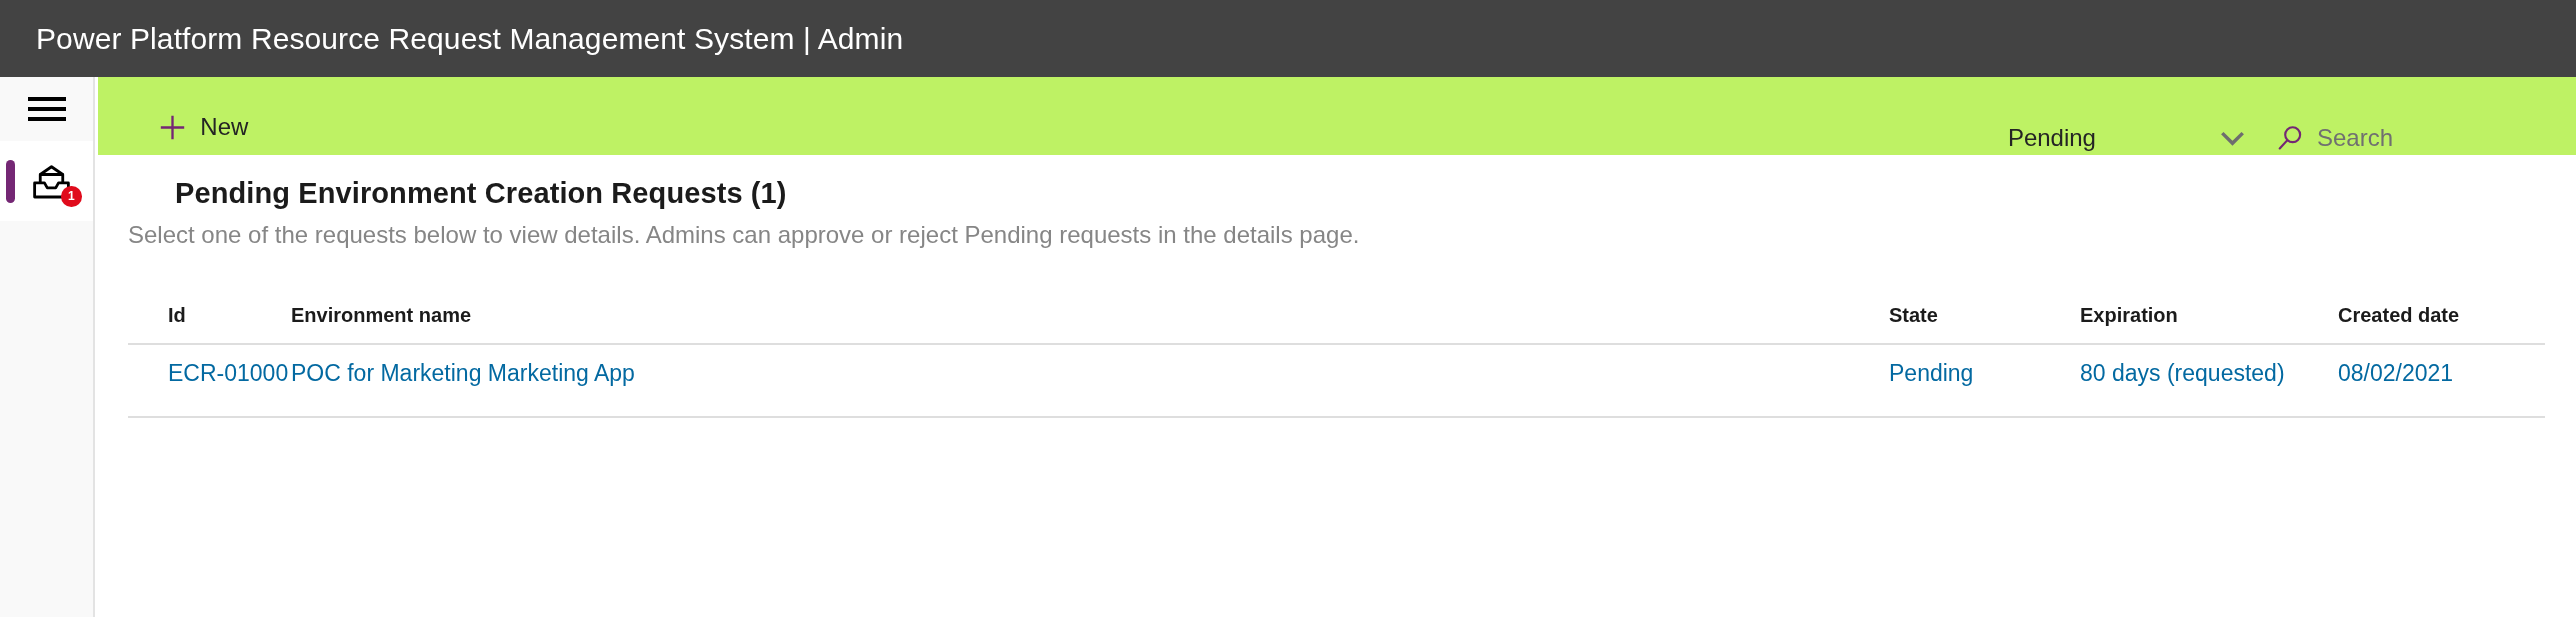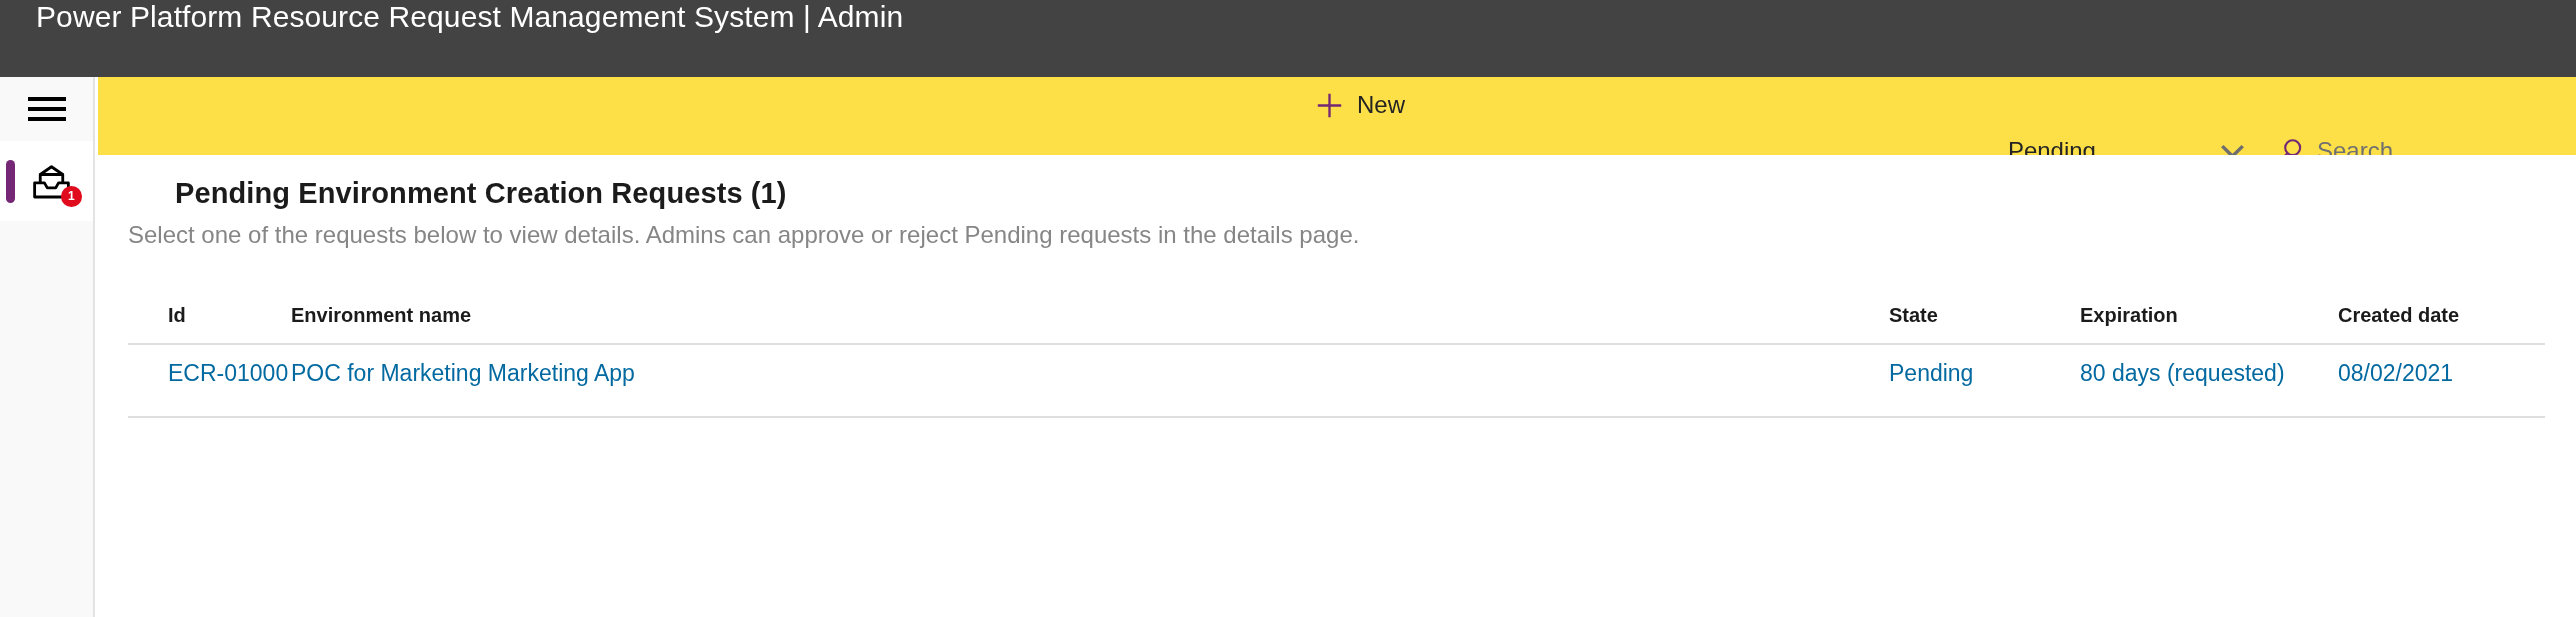--- a/index.html
+++ b/index.html
@@ -13,21 +13,21 @@
   }
 
   
   .app-header {
     position: absolute;
     left: 0; top: 0;
     width: 2576px;
     height: 77px;
     background: #434343;
     display: flex;
-    align-items: flex-start;
+    align-items: center;
   }
   .app-header-title {
     color: #ffffff;
     font-size: 30px;
     font-weight: 400;
     letter-spacing: 0.1px;
     padding-left: 36px;
     white-space: nowrap;
   }
 
@@ -105,24 +105,23 @@
     justify-content: center;
     line-height: 1;
   }
 
   
   .command-bar {
     position: absolute;
     left: 98px; top: 77px;
     width: 2478px;
     height: 78px;
-    background: #fde047;
-    display: flex;
-    align-items: center;
-    flex-direction: column;
+    background: #bef264;
+    display: flex;
+    align-items: flex-end;
   }
   .cmd-left { display: flex; align-items: center; padding-left: 44px; }
   .cmd-btn {
     display: flex;
     align-items: center;
     height: 56px;
     padding: 0 14.3px;
     cursor: pointer;
     background: transparent;
     border: none;

